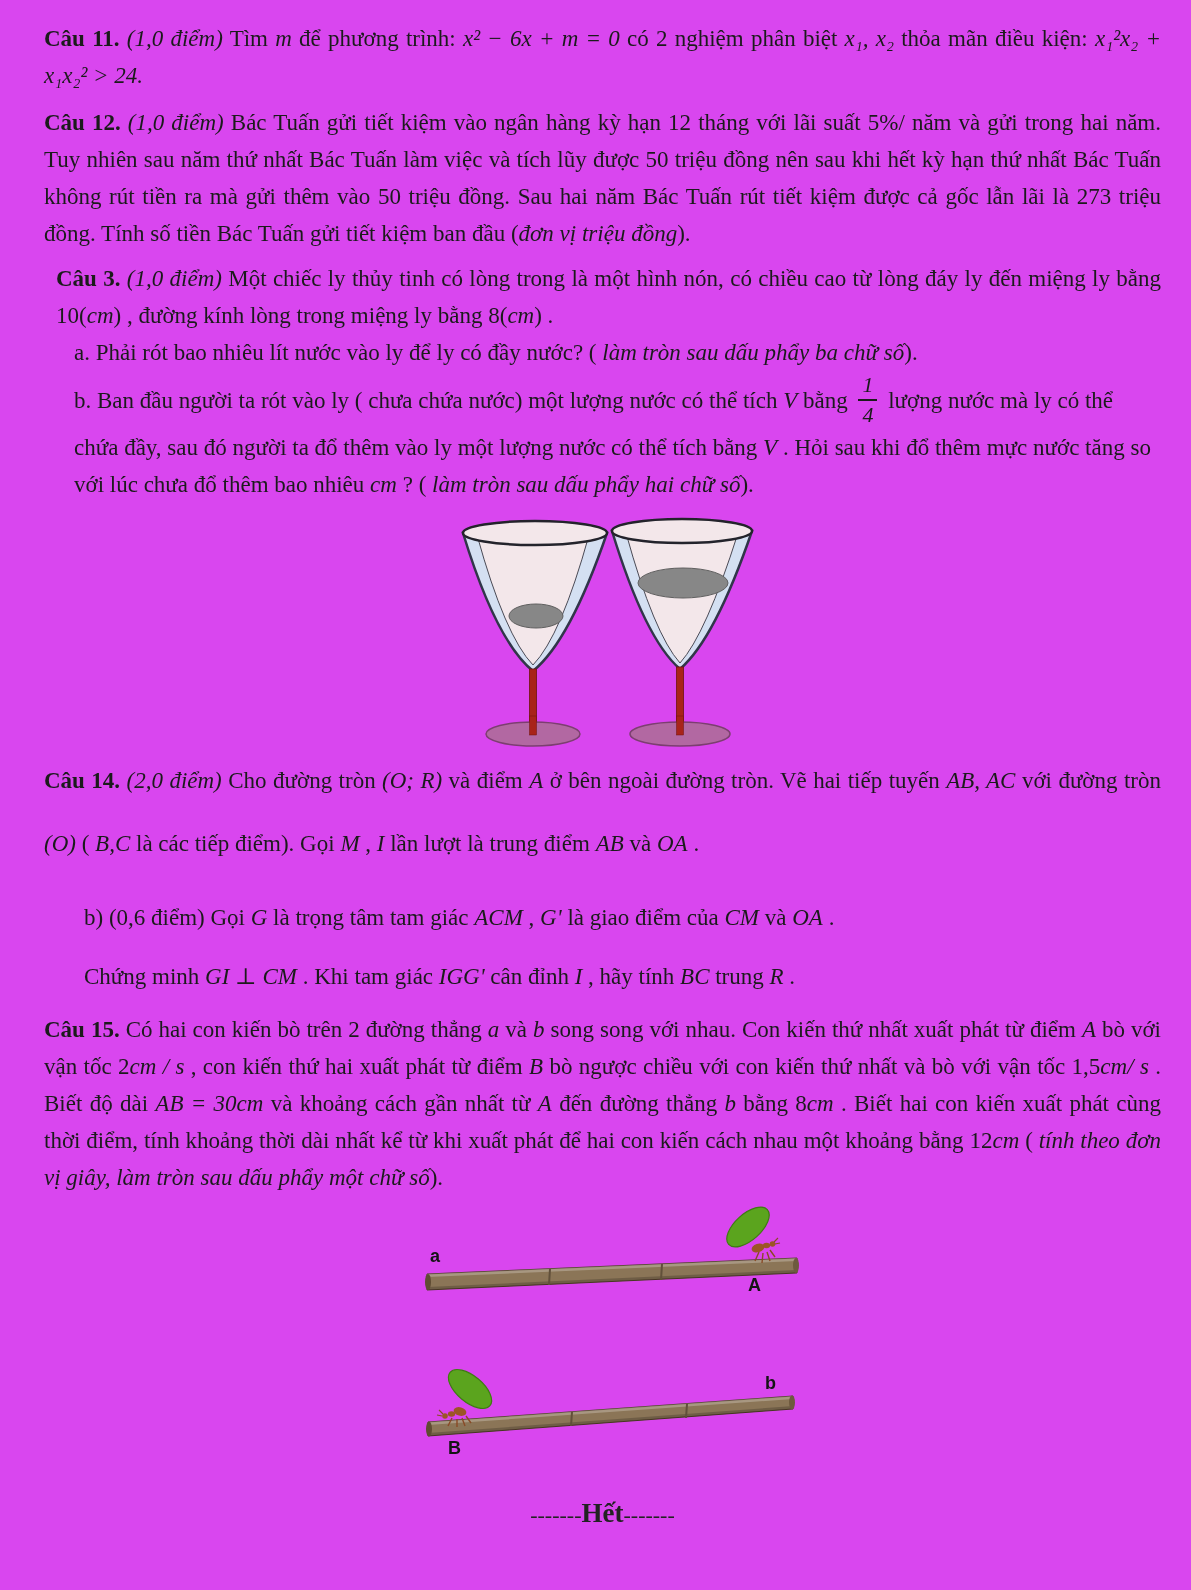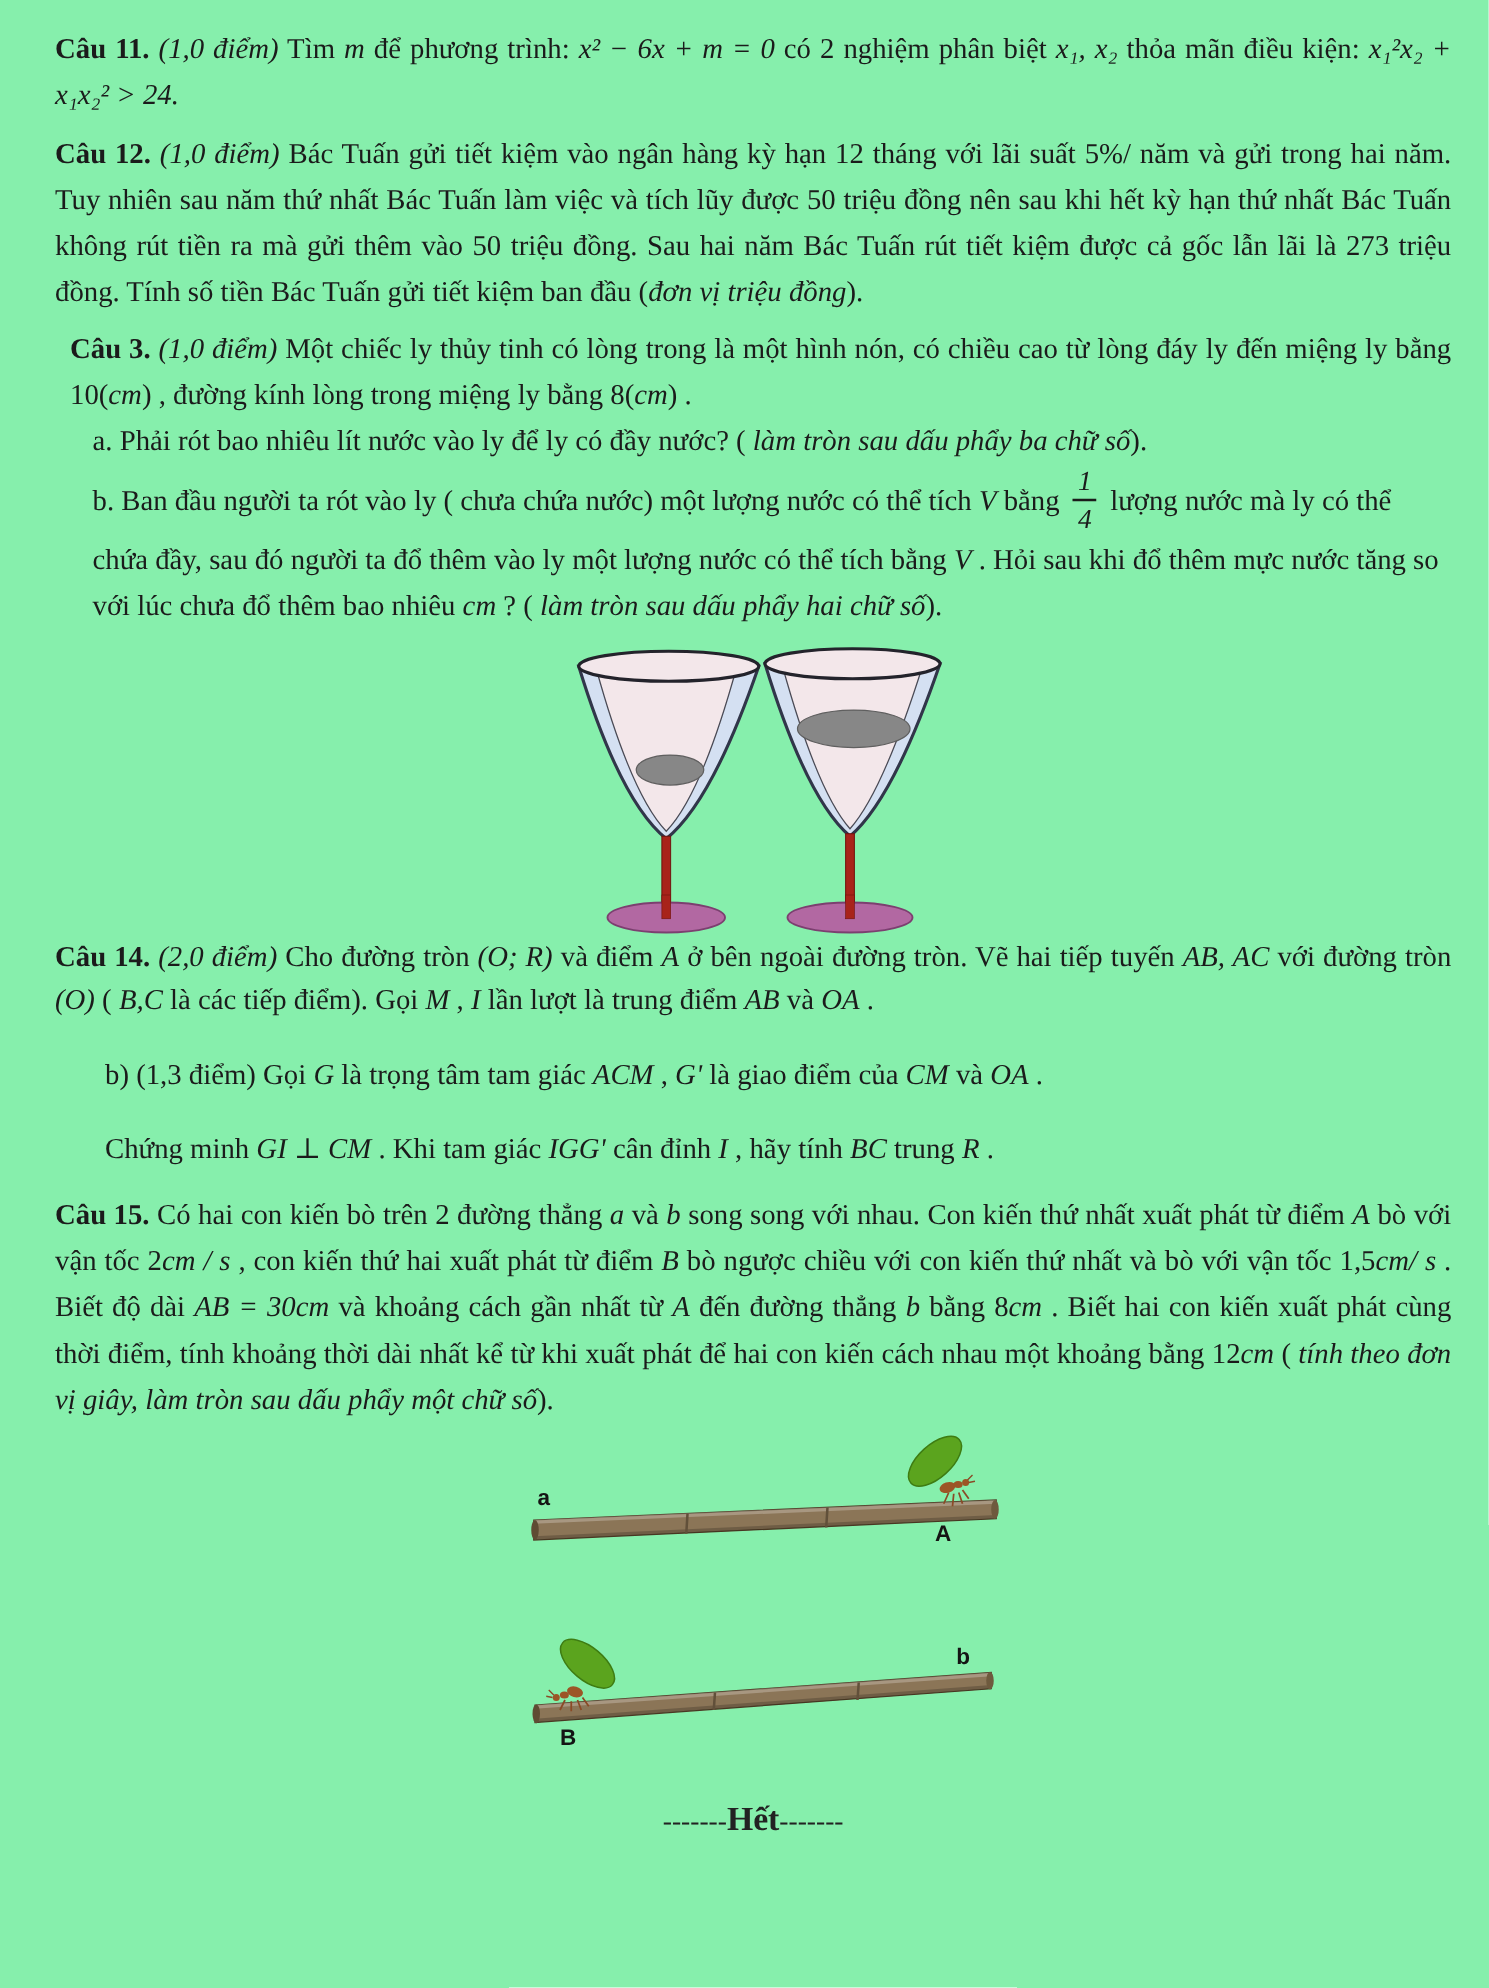--- a/index.html
+++ b/index.html
@@ -1,31 +1,31 @@
 <!DOCTYPE html>
 <html><head>
 <meta charset="utf-8">
 <style>
   html,body{margin:0;padding:0;background:#ffffff;}
   .page{
     width:1191px;height:1590px;box-sizing:border-box;
-    padding:20px 30px 0 44px;background:#86efac;overflow:hidden;
+    padding:20px 30px 0 44px;background:#d946ef;overflow:hidden;
     font-family:"Liberation Serif","DejaVu Serif",serif;
     font-size:23px;line-height:37px;color:#1b1b1b;
   }
   .para{margin:0;text-align:justify;}
   .b{font-weight:bold;}
   .i{font-style:italic;}
   .mt6{margin-top:6px;}.mt8{margin-top:8px;}.mt10{margin-top:10px;}
   .mt12{}.mt16{margin-top:16px;}
   .mt18{margin-top:18px;}.mt22{margin-top:22px;}.mt24{margin-top:24px;}
   .ind12{padding-left:12px;}
   .ind30{padding-left:30px;text-align:left;}
   .ind40{padding-left:40px;text-align:left;}
-  .wide{line-height:34px;}
+  .wide{line-height:63px;}
   .frac{display:inline-block;vertical-align:middle;text-align:center;
         line-height:1;margin:0 5px;font-size:22px;transform:translateY(-3px);}
   .fnum{display:block;padding:0 4px 3px;border-bottom:2px solid #1b1b1b;}
   .fden{display:block;padding-top:3px;}
   .fig{line-height:0;}
   .fig-glasses{margin:8px 0 0 396px;}
   .fig-stick-a{margin:4px 0 0 378px;}
   .fig-stick-b{margin:46px 0 0 378px;}
   .footer{margin-top:36px;text-align:center;font-size:22px;color:#222;}
   .footer .het{font-weight:bold;font-size:27px;}
@@ -67,21 +67,21 @@
         <rect x="236.5" y="156" width="7" height="66" stroke="#6f130d" stroke-width="0.8" fill="#a8231a"></rect>
         <ellipse cx="240" cy="223" rx="50" ry="12" stroke="#7c3f70" stroke-width="1.5" fill="#b268a2"></ellipse>
         <rect x="236.5" y="205" width="7" height="19" stroke="#6f130d" stroke-width="0.5" fill="#a8231a"></rect>
       </g>
     </svg>
   </div>
 
   <p class="para wide mt12"><span class="b">Câu 14. </span><span class="i">(2,0 điểm)</span><span> Cho đường tròn </span><span class="i">(O; R)</span><span> và điểm </span><span class="i">A</span><span> ở bên ngoài đường tròn. Vẽ hai tiếp tuyến </span><span class="i">AB, AC</span><span> với đường tròn </span><span class="i">(O)</span><span> ( </span><span class="i">B,C</span><span> là các tiếp điểm). Gọi </span><span class="i">M</span><span> , </span><span class="i">I</span><span> lần lượt là trung điểm </span><span class="i">AB</span><span> và </span><span class="i">OA</span><span> .</span></p>
 
 
-  <p class="para ind40 mt24"><span>b) (1,3 điểm) Gọi </span><span class="i">G</span><span> là trọng tâm tam giác </span><span class="i">ACM</span><span> , </span><span class="i">G'</span><span> là giao điểm của </span><span class="i">CM</span><span> và </span><span class="i">OA</span><span> .</span></p>
+  <p class="para ind40 mt24"><span>b) (0,6 điểm) Gọi </span><span class="i">G</span><span> là trọng tâm tam giác </span><span class="i">ACM</span><span> , </span><span class="i">G'</span><span> là giao điểm của </span><span class="i">CM</span><span> và </span><span class="i">OA</span><span> .</span></p>
 
   <p class="para ind40 mt22"><span>Chứng minh </span><span class="i">GI ⊥ CM</span><span> . Khi tam giác </span><span class="i">IGG'</span><span> cân đỉnh </span><span class="i">I</span><span> , hãy tính </span><span class="i">BC</span><span> trung </span><span class="i">R</span><span> .</span></p>
 
   <p class="para mt16"><span class="b">Câu 15. </span><span>Có hai con kiến bò trên 2 đường thẳng </span><span class="i">a</span><span> và </span><span class="i">b</span><span> song song với nhau. Con kiến thứ nhất xuất phát từ điểm </span><span class="i">A</span><span> bò với vận tốc 2</span><span class="i">cm / s</span><span> , con kiến thứ hai xuất phát từ điểm </span><span class="i">B</span><span> bò ngược chiều với con kiến thứ nhất và bò với vận tốc 1,5</span><span class="i">cm/ s</span><span> . Biết độ dài </span><span class="i">AB = 30cm</span><span> và khoảng cách gần nhất từ </span><span class="i">A</span><span> đến đường thẳng </span><span class="i">b</span><span> bằng 8</span><span class="i">cm</span><span> . Biết hai con kiến xuất phát cùng thời điểm, tính khoảng thời dài nhất kể từ khi xuất phát để hai con kiến cách nhau một khoảng bằng 12</span><span class="i">cm</span><span> ( </span><span class="i">tính theo đơn vị giây, làm tròn sau dấu phẩy một chữ số</span><span>).</span></p>
 
   <div class="fig fig-stick-a">
     <svg width="378" height="95" viewBox="0 0 378 95">
       <polygon points="5,74 375,58 375,73 5,90" stroke="#4f3d26" stroke-width="1" fill="#8b7557"></polygon>
       <polygon points="5,74 375,58 375,61 5,77" fill="rgba(255,255,255,0.25)"></polygon>
       <polygon points="5,87 375,70 375,73 5,90" fill="rgba(0,0,0,0.20)"></polygon>

